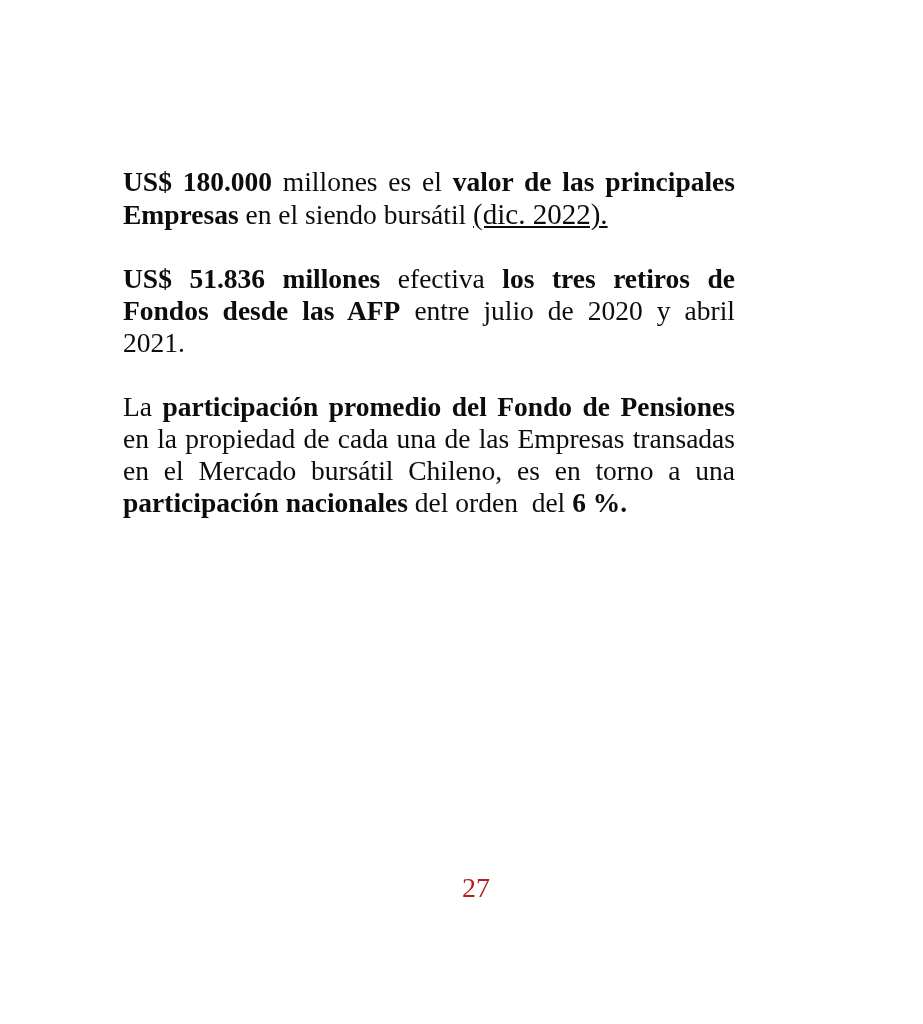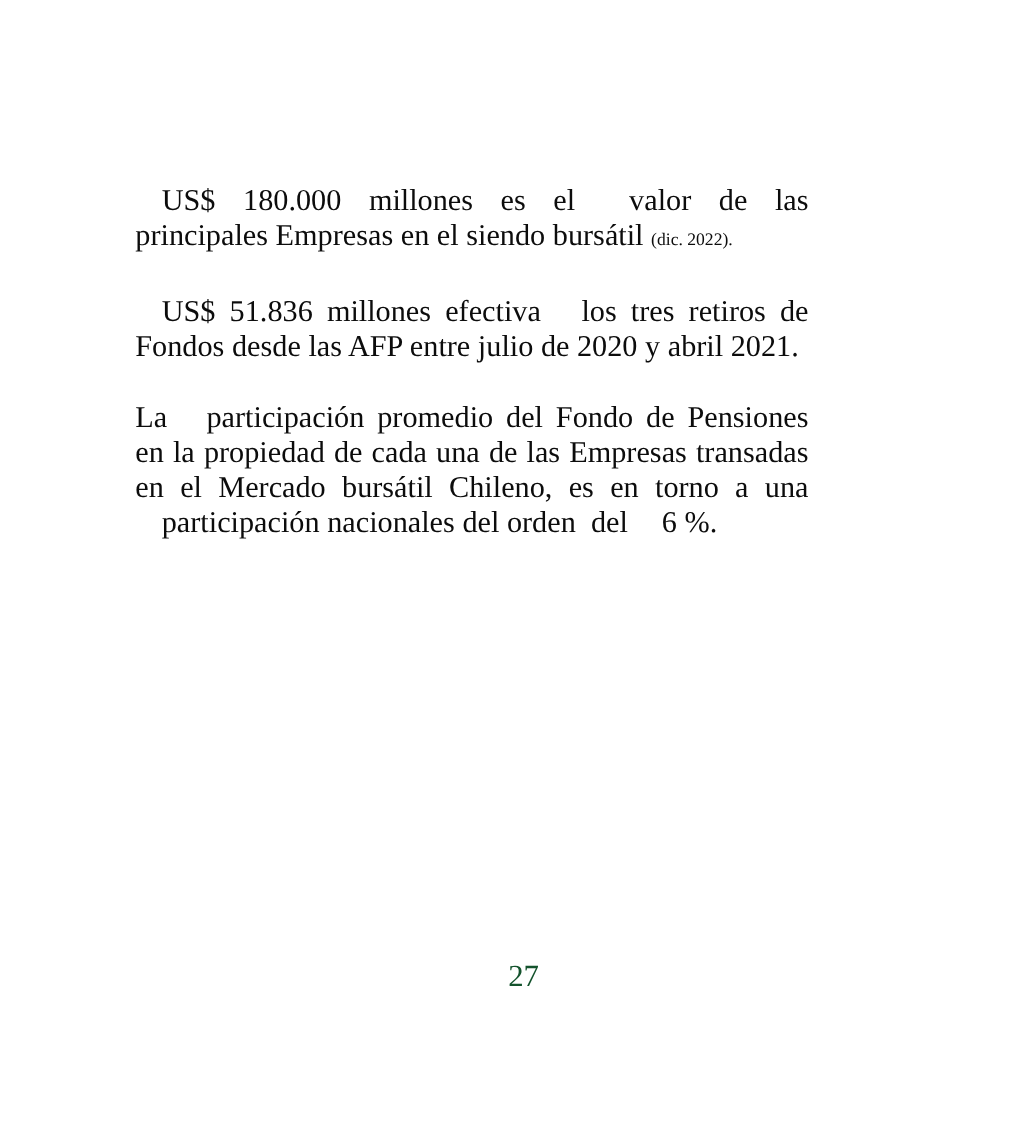--- a/index.html
+++ b/index.html
@@ -28,39 +28,39 @@
     line-height: 32px;
     text-align: justify;
     text-justify: inter-word;
     letter-spacing: 0px;
   }
   
   .para:nth-child(4) {
     margin-top: 64px;
   }
   .para .b {
-    font-weight: normal;
-    margin-left: 24px;
+    font-weight: bold;
   }
   .para .sm {
-    font-size: 16px;
+    font-size: 29px;
+    text-decoration: underline;
   }
   .page-number {
     position: absolute;
     top: 872px;
     left: 450px;
     width: 52px;
     text-align: center;
     font-size: 28px;
     line-height: 32px;
   }
 </style>
 </head>
 <body>
 
 <div class="page" style="background: rgb(255, 255, 255); color: rgb(12, 12, 12);">
   <div class="text-block">
       <p class="para"><span class="b">US$ 180.000</span><span> millones es el </span><span class="b">valor de las principales Empresas</span><span> en el siendo bursátil </span><span class="sm">(dic. 2022).</span></p>
       <p class="para"><span class="b">US$ 51.836 millones</span><span> efectiva </span><span class="b">los tres retiros de Fondos desde las AFP</span><span> entre julio de 2020 y abril 2021.</span></p>
       <p class="para"><span>La </span><span class="b">participación promedio del Fondo de Pensiones</span><span> en la propiedad de cada una de las Empresas transadas en el Mercado bursátil Chileno, es en torno a una </span><span class="b">participación nacionales</span><span> del orden&nbsp; del </span><span class="b">6 %.</span></p>
     </div>
-  <div class="page-number" style="color: #14532d;">27</div>
+  <div class="page-number" style="color: #b91c1c;">27</div>
 </div>
 
 </body></html>

